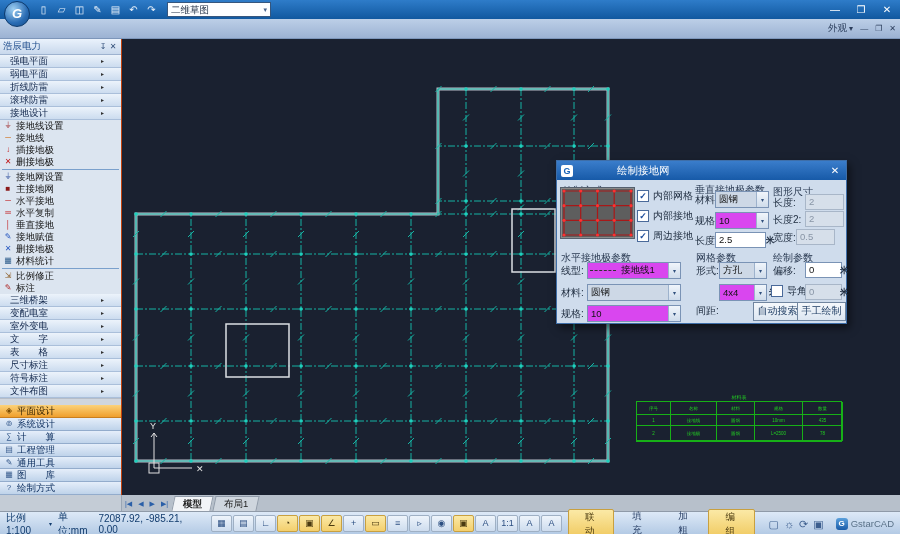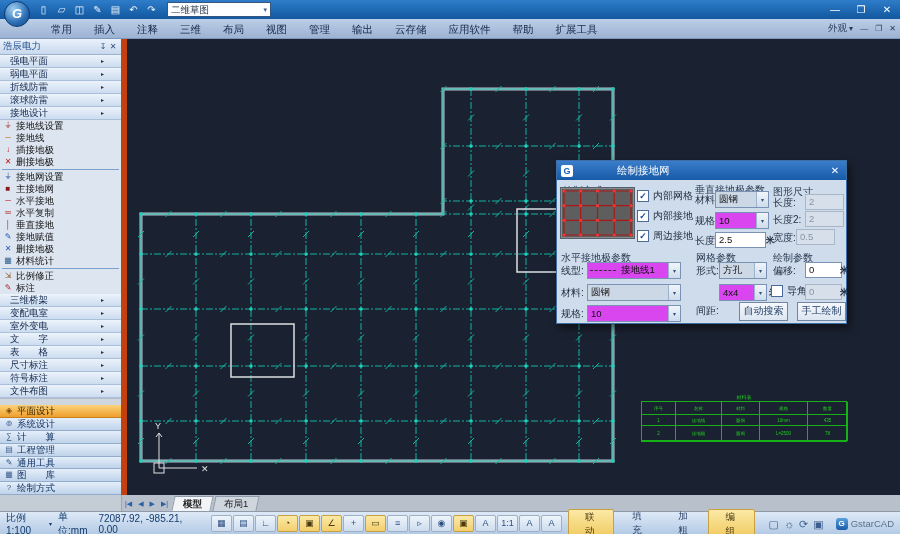--- a/index.html
+++ b/index.html
@@ -26,21 +26,21 @@
   
   #ribbonrow{position:relative;height:19px;background:linear-gradient(#bccfe7,#9cb2d3);
              border-bottom:1px solid #7d96ba;display:flex;align-items:center;}
   #ribbontabs{display:flex;margin-left:40px;}
   .rtab{padding:0 11px;font-size:10.5px;color:#15294a;line-height:18px;}
   #ribbonright{position:absolute;right:4px;top:0;height:19px;display:flex;gap:7px;
                align-items:center;font-size:9.5px;color:#2c3e5c;}
   #ribbonright .sm{font-size:8px;}
   
   #main{display:flex;height:456px;}
-  #sidebar{width:121px;background:#dae3ef;border-right:6px solid #c2410c;
+  #sidebar{width:121px;background:#dae3ef;border-right:1px solid #c2410c;
            display:flex;flex-direction:column;}
   #sbheader{height:15px;background:linear-gradient(#eaf2fc,#c8d8ec);display:flex;
             align-items:center;padding:0 3px;border-bottom:1px solid #9db2cf;}
   #sbtitle{font-size:9.5px;color:#1b4a8a;flex:1;}
   .hicon{font-size:8px;color:#33507a;width:10px;text-align:center;}
   #sblist{background:#dce5f0;}
   .sgrow{height:12px;line-height:12px;font-size:9.5px;color:#10254a;padding:0 17px 0 10px;
          background:linear-gradient(#ecf3fb,#ccdcef);border-bottom:1px solid #aabfda;
          display:flex;}
   .sgrow .garr{margin-left:auto;font-size:6px;color:#333;}
@@ -149,34 +149,20 @@
       <span class="arr">▾</span>
     </div>
     <div id="wbtns">
         <span class="wbtn">—</span>
         <span class="wbtn">❐</span>
         <span class="wbtn">✕</span>
       </div>
   </div>
 
   <div id="ribbonrow">
-    <div id="ribbontabs">
-        <div class="rtab">常用</div>
-        <div class="rtab">插入</div>
-        <div class="rtab">注释</div>
-        <div class="rtab">三维</div>
-        <div class="rtab">布局</div>
-        <div class="rtab">视图</div>
-        <div class="rtab">管理</div>
-        <div class="rtab">输出</div>
-        <div class="rtab">云存储</div>
-        <div class="rtab">应用软件</div>
-        <div class="rtab">帮助</div>
-        <div class="rtab">扩展工具</div>
-      </div>
     <div id="ribbonright">
       <span>
         <span>外观</span><span class="sm"> ▾</span></span>
       <span class="sm">—</span>
       <span class="sm">❐</span>
       <span class="sm">✕</span>
     </div>
   </div>
 
   <div id="main">
@@ -705,21 +691,21 @@
     <span class="dlabel" style="left:216px;top:103px">偏移:</span>
     <div class="tinput" style="left:248px;top:101px;width:32px">0</div>
     <span class="unit" style="left:283px;top:104px">米</span>
     <div class="cbrow" style="left:214px;top:123px">
       <span class="cbox"></span>
       <span class="cblab">导角:</span>
     </div>
     <div class="tinput dis" style="left:248px;top:123px;width:32px">0</div>
     <span class="unit" style="left:283px;top:126px">米</span>
 
-    <div class="dbtn" style="left:182px;top:141px;width:47px">自动搜索</div>
+    <div class="dbtn" style="left:196px;top:141px;width:47px">自动搜索</div>
     <div class="dbtn" style="left:240px;top:141px;width:47px">手工绘制</div>
   </div>
 
   <div id="tabrow">
     <div id="tabspacer"></div>
     <div id="tabnav" style="display:flex">
         <span class="navarr">|◀</span>
         <span class="navarr">◀</span>
         <span class="navarr">▶</span>
         <span class="navarr">▶|</span>

